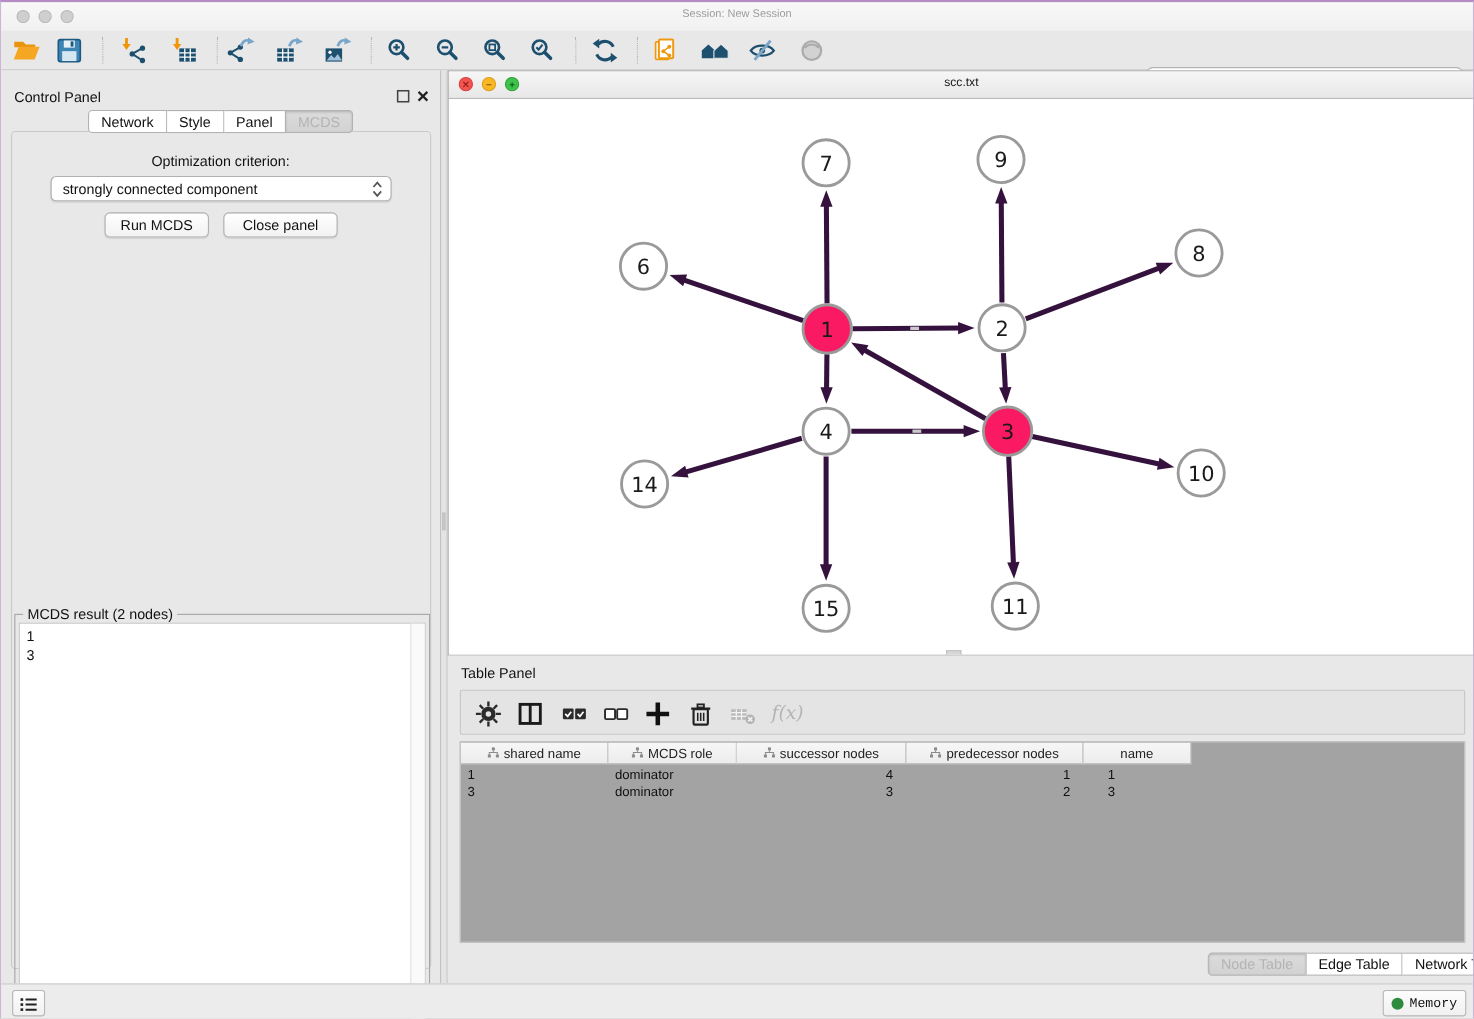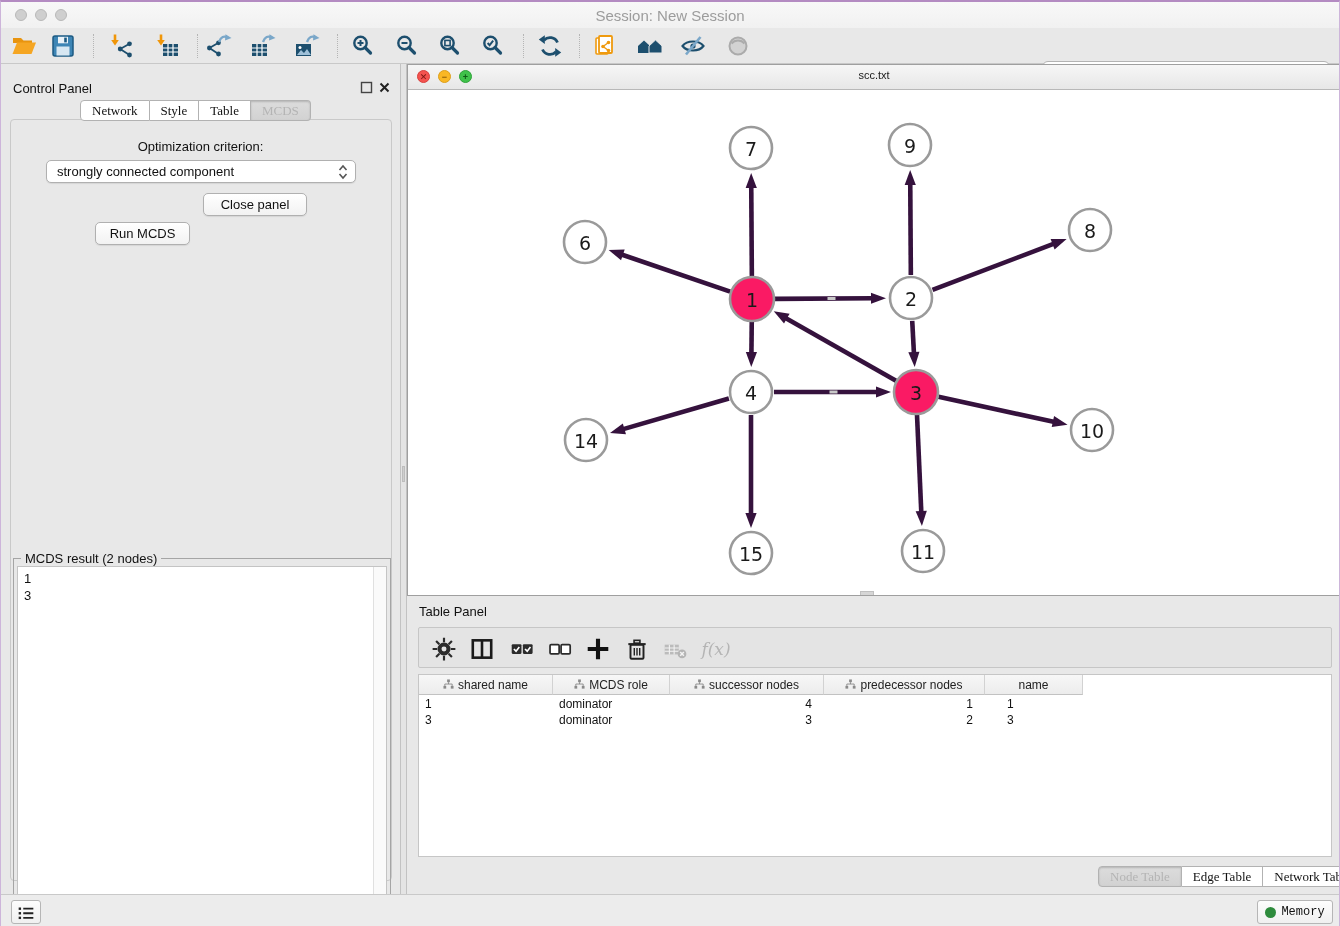--- a/index.html
+++ b/index.html
@@ -4,37 +4,37 @@
 <style>
   * { margin:0; padding:0; box-sizing:border-box; }
   html,body { background:#d0d0d0; }
   body { font-family:"Liberation Sans","DejaVu Sans",sans-serif; }
   .app { position:relative; width:1340px; height:926px; background:#e9e9e9; overflow:hidden;
          border-top:2px solid #b48bc2; border-left:1px solid #cdb5da; border-right:1px solid #cdb5da; }
 
   
   .titlebar { position:absolute; left:0; top:0; width:100%; height:26px; background:linear-gradient(#f8f8f8,#f1f1f1); }
   .tl-dot { position:absolute; top:7px; width:12px; height:12px; border-radius:50%; background:#cfcfcf; border:1px solid #b9b9b9; }
-  .title-text { position:absolute; top:5px; left:0; width:100%; text-align:center; font-size:15px; color:#9c9c9c; }
+  .title-text { position:absolute; top:5px; left:0; width:100%; text-align:center; font-size:10px; color:#9c9c9c; }
 
   
   .toolbar { position:absolute; left:0; top:26px; width:100%; height:36px; background:#e8e8e8; border-bottom:1px solid #c8c8c8; }
   .tbtn { position:absolute; top:4px; width:28px; height:28px; display:flex; align-items:center; justify-content:center; cursor:default; }
   .tbtn svg { width:26px; height:26px; }
   .tsep { position:absolute; top:6px; width:0; height:24px; border-left:1px dotted #b5b5b5; }
   .searchbox { position:absolute; left:1041px; top:33px; width:288px; height:23px; background:#fff; border:1px solid #b3b3b3; border-radius:6px; display:flex; align-items:center; padding-left:6px; }
   .searchbox svg { width:14px; height:14px; }
 
   
   .control-panel { position:absolute; left:0; top:62px; width:399px; height:830px; background:#e8e8e8; }
   .panel-head { position:absolute; left:0; top:15px; width:100%; height:18px; }
   .panel-head .ptitle { position:absolute; left:12px; top:2px; font-size:13px; color:#111; }
   .mini-ic { position:absolute; top:2px; width:13px; height:13px; }
   .cp-body-border { position:absolute; left:9px; top:55px; width:382px; height:762px; border:1px solid #c9c9c9; border-radius:4px; background:#e8e8e8; }
-  .segbar { display:flex; position:absolute;font-family:Liberation Serif, serif; }
+  .segbar { display:flex; position:absolute; }
   .seg { background:#fff; border:1px solid #b2b2b2; border-left:none; font-size:13px; color:#111;
          padding:0 11px; height:21px; line-height:20px; text-align:center; white-space:nowrap; }
   .seg.first { border-left:1px solid #b2b2b2; border-radius:4px 0 0 4px; }
   .seg.last { border-radius:0 4px 4px 0; }
   .seg.active { background:linear-gradient(#dcdcdc,#d2d2d2); color:#b4b4b4; box-shadow:inset 0 1px 2px rgba(0,0,0,.18); }
   .cp-tabs { left:79px; top:36px; }
   .opt-label { position:absolute; left:0; top:75px; width:399px; text-align:center; font-size:13px; color:#111; }
   .dropdown { position:absolute; left:45px; top:96px; width:310px; height:23px; background:#fff; border:1px solid #b0b0b0; border-radius:5px;
               font-size:13px; color:#111; line-height:21px; padding-left:10px; box-shadow:0 1px 1px rgba(0,0,0,.08); }
   .dd-arrows { position:absolute; right:6px; top:2px; width:12px; height:18px; }
@@ -62,21 +62,21 @@
   .canvas { position:absolute; left:0; top:25px; width:932px; height:505px; background:#fff; }
   .netwin .bgrip { position:absolute; left:452px; bottom:0px; width:14px; height:4px; background:#d6d6d6; border:1px solid #c0c0c0; border-bottom:none; }
 
   
   .table-panel { position:absolute; left:406px; top:594px; width:934px; height:298px; background:#e8e8e8; }
   .tp-head { position:absolute; left:0; top:6px; width:100%; height:18px; }
   .tp-head .ptitle { position:absolute; left:12px; top:2px; font-size:13px; color:#111; }
   .tp-toolbar { position:absolute; left:11px; top:31px; width:914px; height:41px; background:#e4e4e4; border:1px solid #c6c6c6; border-radius:2px; }
   .tp-tool { position:absolute; top:8px; width:26px; height:26px; display:flex; align-items:center; justify-content:center; }
   .fx-label { font-family:"DejaVu Serif","Liberation Serif",serif; font-style:italic; font-size:17px; color:#b4b4b4; }
-  .dtable { position:absolute; left:11px; top:78px; width:914px; height:183px; background:#ffffff; border:1px solid #c6c6c6; overflow:hidden; }
+  .dtable { position:absolute; left:11px; top:78px; width:914px; height:183px; background:#a3a3a3; border:1px solid #c6c6c6; overflow:hidden; }
   .thead { position:absolute; left:0; top:0; height:20px; display:flex; }
   .th { background:linear-gradient(#f7f7f7,#ececec); border-right:1px solid #d2d2d2; border-bottom:1px solid #c2c2c2;
         font-size:12px; color:#222; display:flex; align-items:center; justify-content:center; gap:4px; height:20px; }
   .trow { position:absolute; left:0; height:16px; display:flex; }
   .td { font-size:12px; color:#111; height:16px; line-height:16px; padding:0 12px 0 6px; white-space:nowrap; }
   .td.r { text-align:right; }
   .td.namecol { padding-left:22px; }
   .tp-tabs { left:691px; top:270px; }
 
   
@@ -253,33 +253,33 @@
           <rect x="1.5" y="1.5" width="10" height="10" fill="none" stroke="#444" stroke-width="1.4"></rect>
         </svg>
       <svg class="mini-ic" style="left:377px" viewBox="0 0 13 13">
           <path d="M2.5 2.5l8 8M10.5 2.5l-8 8" stroke="#222" stroke-width="2"></path>
         </svg>
     </div>
     <div class="cp-body-border"></div>
     <div class="segbar cp-tabs" id="cp-tabs">
         <div class="seg first">Network</div>
         <div class="seg">Style</div>
-        <div class="seg">Table</div>
+        <div class="seg">Panel</div>
         <div class="seg active last">MCDS</div>
       </div>
 
     <div class="opt-label">Optimization criterion:</div>
     <div class="dropdown">
       <span>strongly connected component</span>
       <svg class="dd-arrows" viewBox="0 0 12 18">
           <path d="M2.5 7L6 3l3.5 4" fill="none" stroke="#555" stroke-width="1.6"></path>
           <path d="M2.5 11L6 15l3.5-4" fill="none" stroke="#555" stroke-width="1.6"></path>
         </svg>
     </div>
-    <div class="btn" style="left:94px; top:129px; width:95px;margin-top:29px;">Run MCDS</div>
+    <div class="btn" style="left:94px; top:129px; width:95px;">Run MCDS</div>
     <div class="btn" style="left:202px; top:129px; width:104px;text-align:center;">Close panel</div>
 
     <div class="groupbox">
       <span class="legend">MCDS result (2 nodes)</span>
       <div class="result-area">
         <div id="result-lines">
             <div class="result-line">1</div>
             <div class="result-line">3</div>
           </div>
         <div class="result-scroll"></div>

